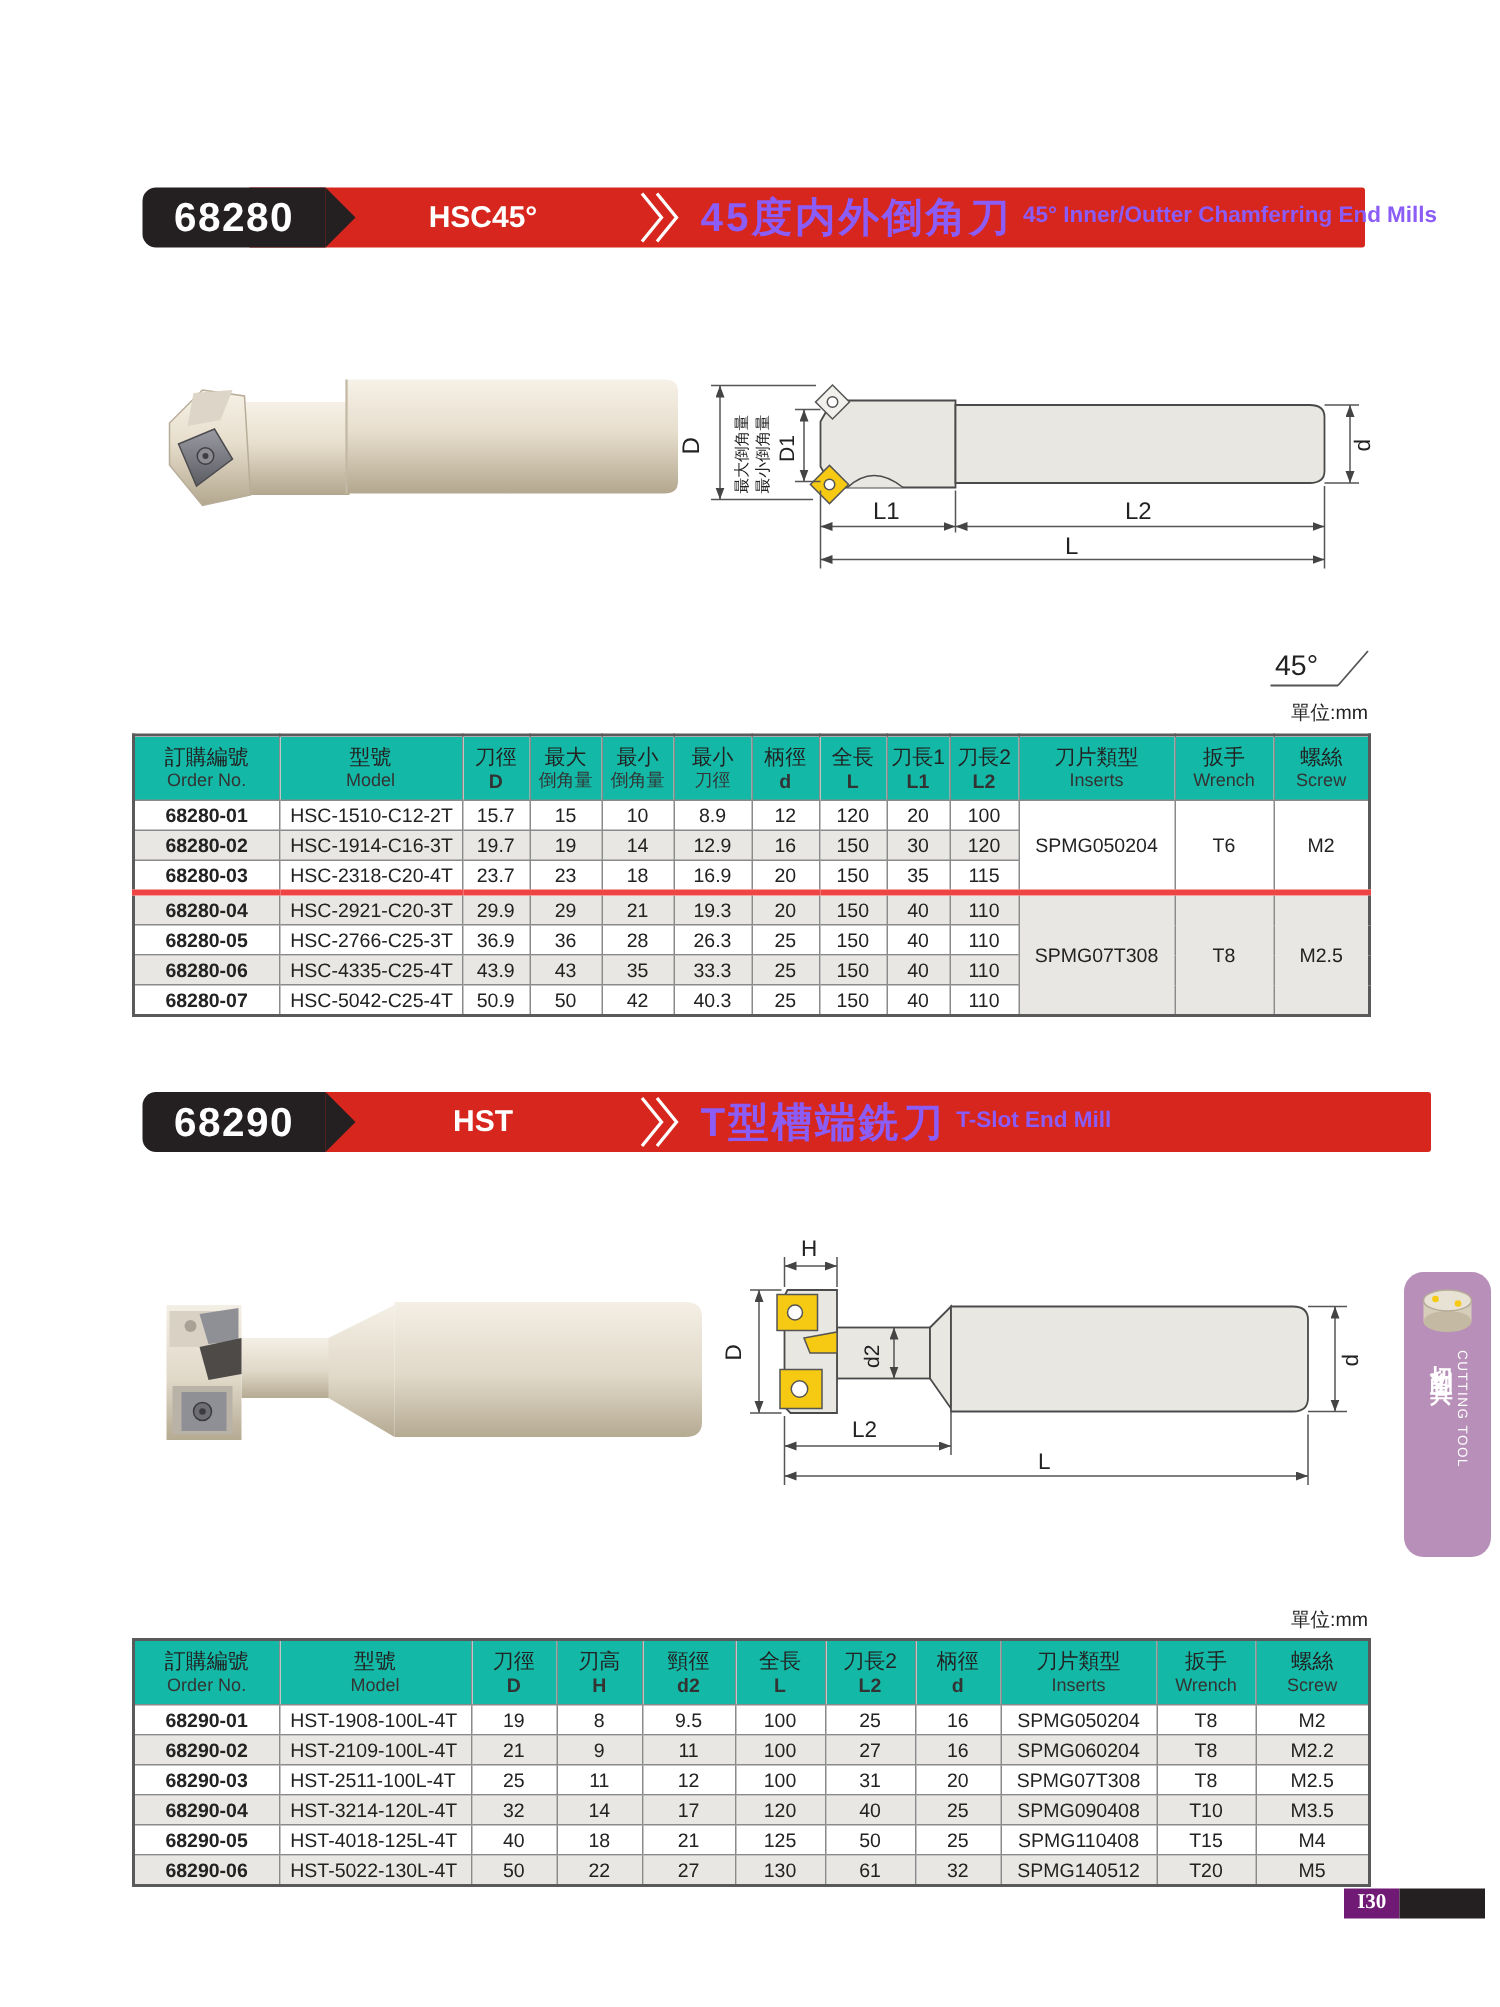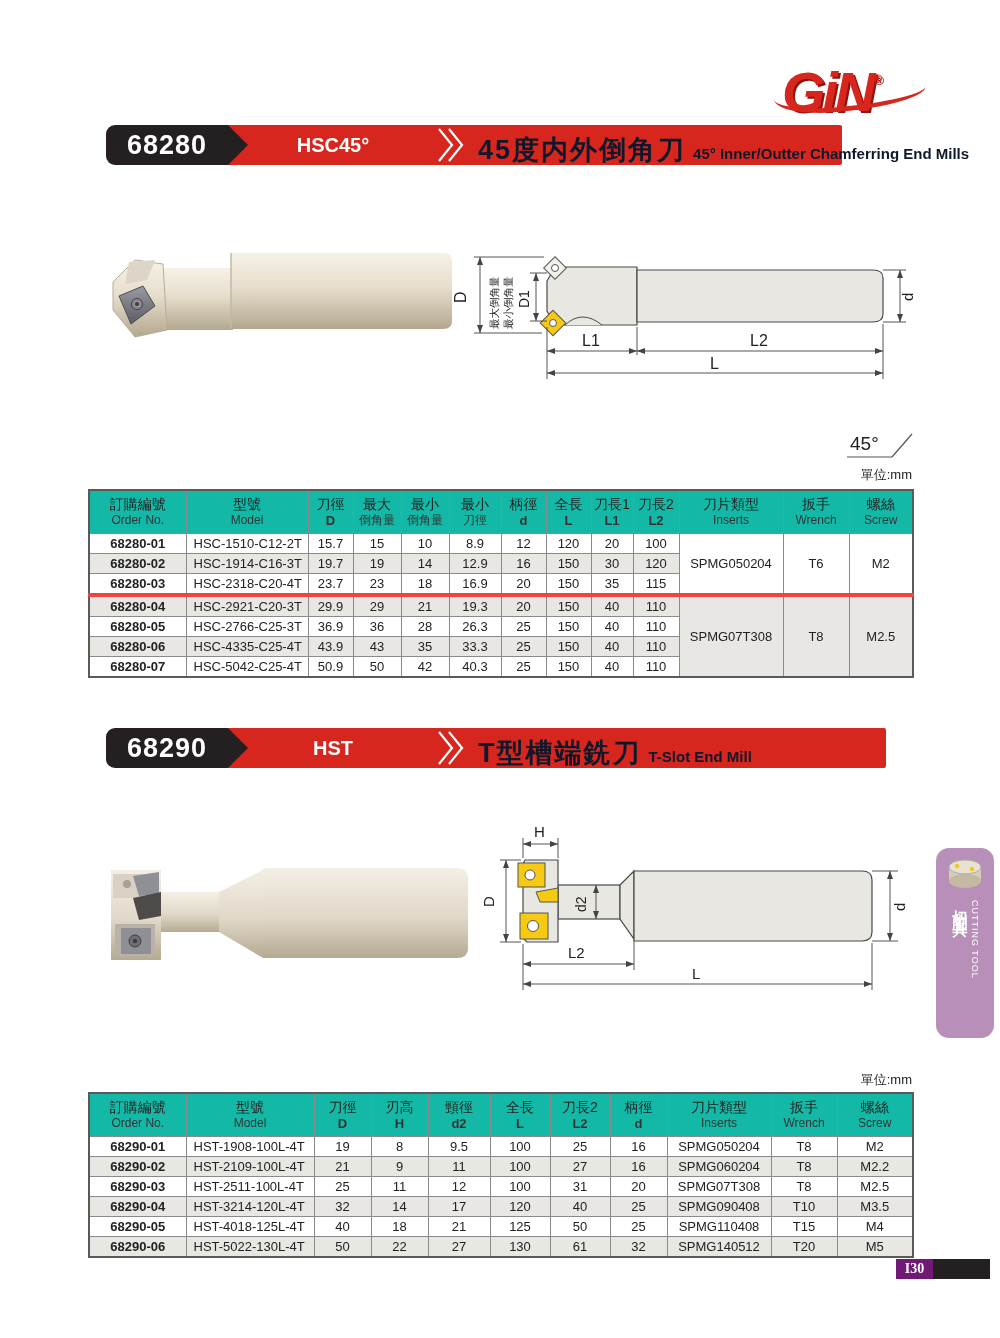--- a/index.html
+++ b/index.html
@@ -9,32 +9,32 @@
   
   .logo{position:absolute;top:50px;left:782px;width:160px;height:70px;}
   .logo-text{font-size:56px;line-height:58px;font-weight:bold;font-style:italic;
              color:#d7261d;letter-spacing:-3px;text-shadow:2px 2px 0 #8e130c;white-space:nowrap;}
   .logo-reg{font-size:13px;font-style:normal;vertical-align:28px;letter-spacing:0;}
   .logo-swoosh{position:absolute;left:-8px;top:30px;width:152px;height:26px;
                border-bottom:5px solid #d7261d;border-radius:0 0 100% 70%/0 0 100% 100%;
                transform:rotate(-5deg);}
 
   
-  .banner{position:absolute;left:95px;width:736px;height:40px;margin-left:11px;}
+  .banner{position:absolute;left:95px;width:815px;height:40px;}
   .banner-bar{position:absolute;left:70px;right:0;top:0;bottom:0;background:#d7261d;border-radius:2px;}
   .banner-badge{position:absolute;left:0;top:0;width:122px;height:40px;background:#241f20;
                 border-radius:9px 0 0 9px;display:flex;align-items:center;justify-content:center;z-index:2;}
   .banner-badge::after{content:"";position:absolute;left:122px;top:0;width:0;height:0;
                 border-left:20px solid #241f20;border-top:20px solid transparent;border-bottom:20px solid transparent;}
   .badge-text{color:#fff;font-size:27px;font-weight:bold;letter-spacing:1px;}
   .banner-series{position:absolute;left:152px;top:0;width:150px;height:40px;display:flex;
                  align-items:center;justify-content:center;color:#fff;font-weight:bold;font-size:20px;z-index:3;}
   .banner-chev{position:absolute;left:330px;top:2px;z-index:3;}
-  .banner-title{position:absolute;left:372px;top:0;height:40px;display:flex;align-items:flex-end;
-                padding-bottom:4px;color:#0f172a;z-index:3;white-space:nowrap;}
+  .banner-title{position:absolute;left:372px;top:0;height:40px;display:flex;align-items:center;
+                padding-bottom:4px;color:#8b5cf6;z-index:3;white-space:nowrap;}
   .banner-title .zh{font-size:27px;line-height:30px;font-weight:bold;letter-spacing:2px;}
   .banner-title .en{font-size:15px;font-weight:bold;margin-left:7px;margin-bottom:3px;}
 
   
   .unit{position:absolute;left:800px;width:112px;text-align:right;font-size:13px;color:#222;}
   .angle-note{position:absolute;left:842px;top:426px;}
 
   
   table.spec{position:absolute;left:88px;width:824px;border-collapse:collapse;table-layout:fixed;
              font-size:13px;color:#222;border:2px solid #5a5a5a;}
@@ -68,24 +68,20 @@
   .footer-red{position:absolute;left:896px;top:1259px;width:37px;height:20px;background:#701a75;
               color:#fff;font-weight:bold;font-size:14px;font-family:"Liberation Serif",serif;
               display:flex;align-items:center;justify-content:center;}
   .footer-black{position:absolute;left:933px;top:1259px;width:57px;height:20px;background:#241f20;}
 </style>
 </head>
 <body>
 
 <div class="page">
 
-  <div class="logo">
-    <div class="logo-text"><span>GiN</span><span class="logo-reg">®</span></div>
-    <div class="logo-swoosh"></div>
-  </div>
 
   <div class="banner" style="top:125px;">
     <div class="banner-bar"></div>
     <div class="banner-badge">
       <span class="badge-text">68280</span>
     </div>
     <div class="banner-series">HSC45°</div>
     <svg class="banner-chev" width="30" height="36">
       <polyline points="3,2 16,18 3,34" fill="none" stroke="#fff" stroke-width="2.2"></polyline>
       <polyline points="13,2 26,18 13,34" fill="none" stroke="#fff" stroke-width="2.2"></polyline>

